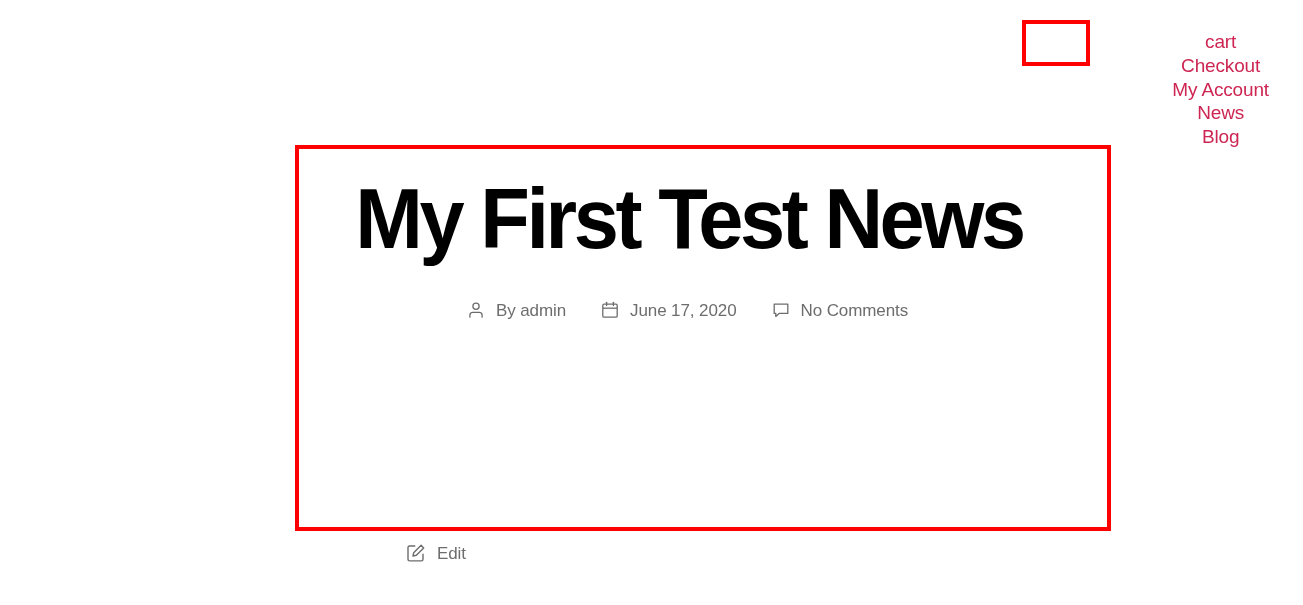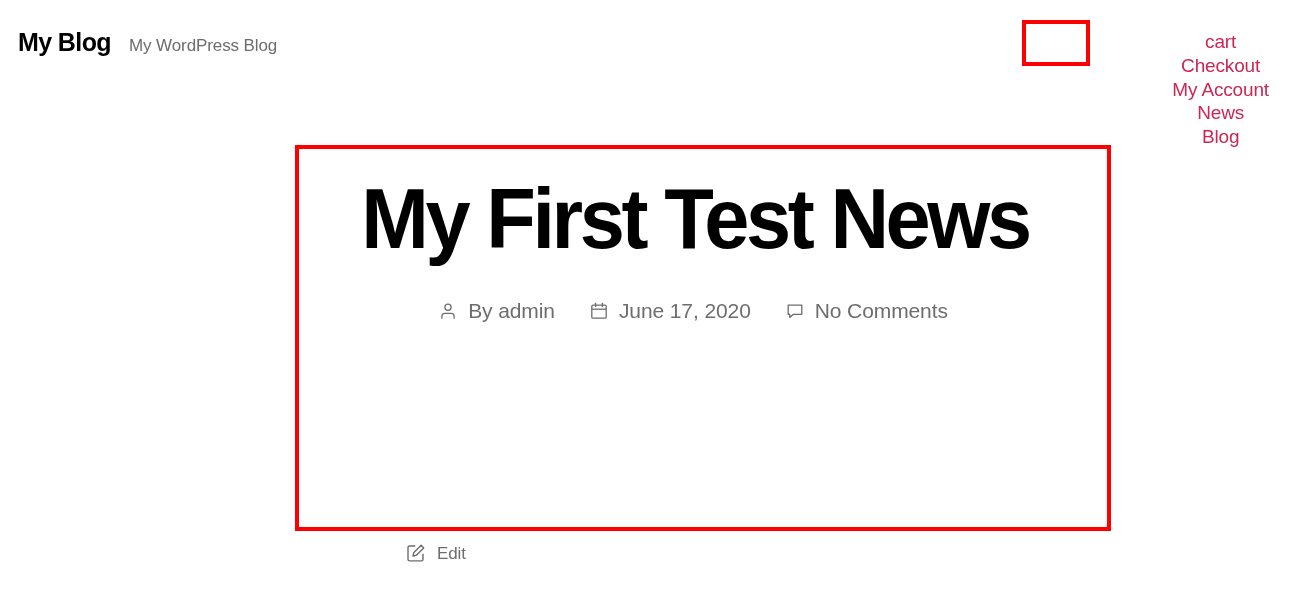--- a/index.html
+++ b/index.html
@@ -100,21 +100,21 @@
     top: 145px;
     width: 816px;
     height: 386px;
     border: 4px solid #ff0000;
     pointer-events: none;
     z-index: 5;
   }
 
   .article {
     position: absolute;
-    left: 285px;
+    left: 279px;
     top: 145px;
     width: 816px;
     height: 310px;
   }
 
   .entry-title {
     position: absolute;
     left: 40px;
     top: 29px;
     width: 740px;
@@ -136,21 +136,21 @@
     display: flex;
     justify-content: center;
     align-items: center;
     gap: 34px;
   }
 
   .meta-item {
     display: flex;
     align-items: center;
     gap: 10px;
-    font-size: 21px;
+    font-size: 17px;
     color: #6d6d6d;
     letter-spacing: -0.1px;
     text-decoration: none;
     line-height: 1;
   }
 
   .meta-item .meta-icon {
     display: inline-flex;
     align-items: center;
     justify-content: center;
@@ -202,24 +202,20 @@
     color: #6d6d6d;
     letter-spacing: -0.1px;
     line-height: 1;
   }
 </style>
 </head>
 <body>
 
 <header class="site-header">
 
-  <div class="branding">
-    <a class="site-title" href="#">My Blog</a>
-    <span class="site-tagline">My WordPress Blog</span>
-  </div>
 
   <nav class="primary-nav">
     <a class="nav-item" href="#">cart</a>
     <a class="nav-item" href="#">Checkout</a>
     <a class="nav-item" href="#">My Account</a>
     <a class="nav-item is-highlighted" href="#">News</a>
     <a class="nav-item" href="#">Blog</a>
   </nav>
 </header>
 

